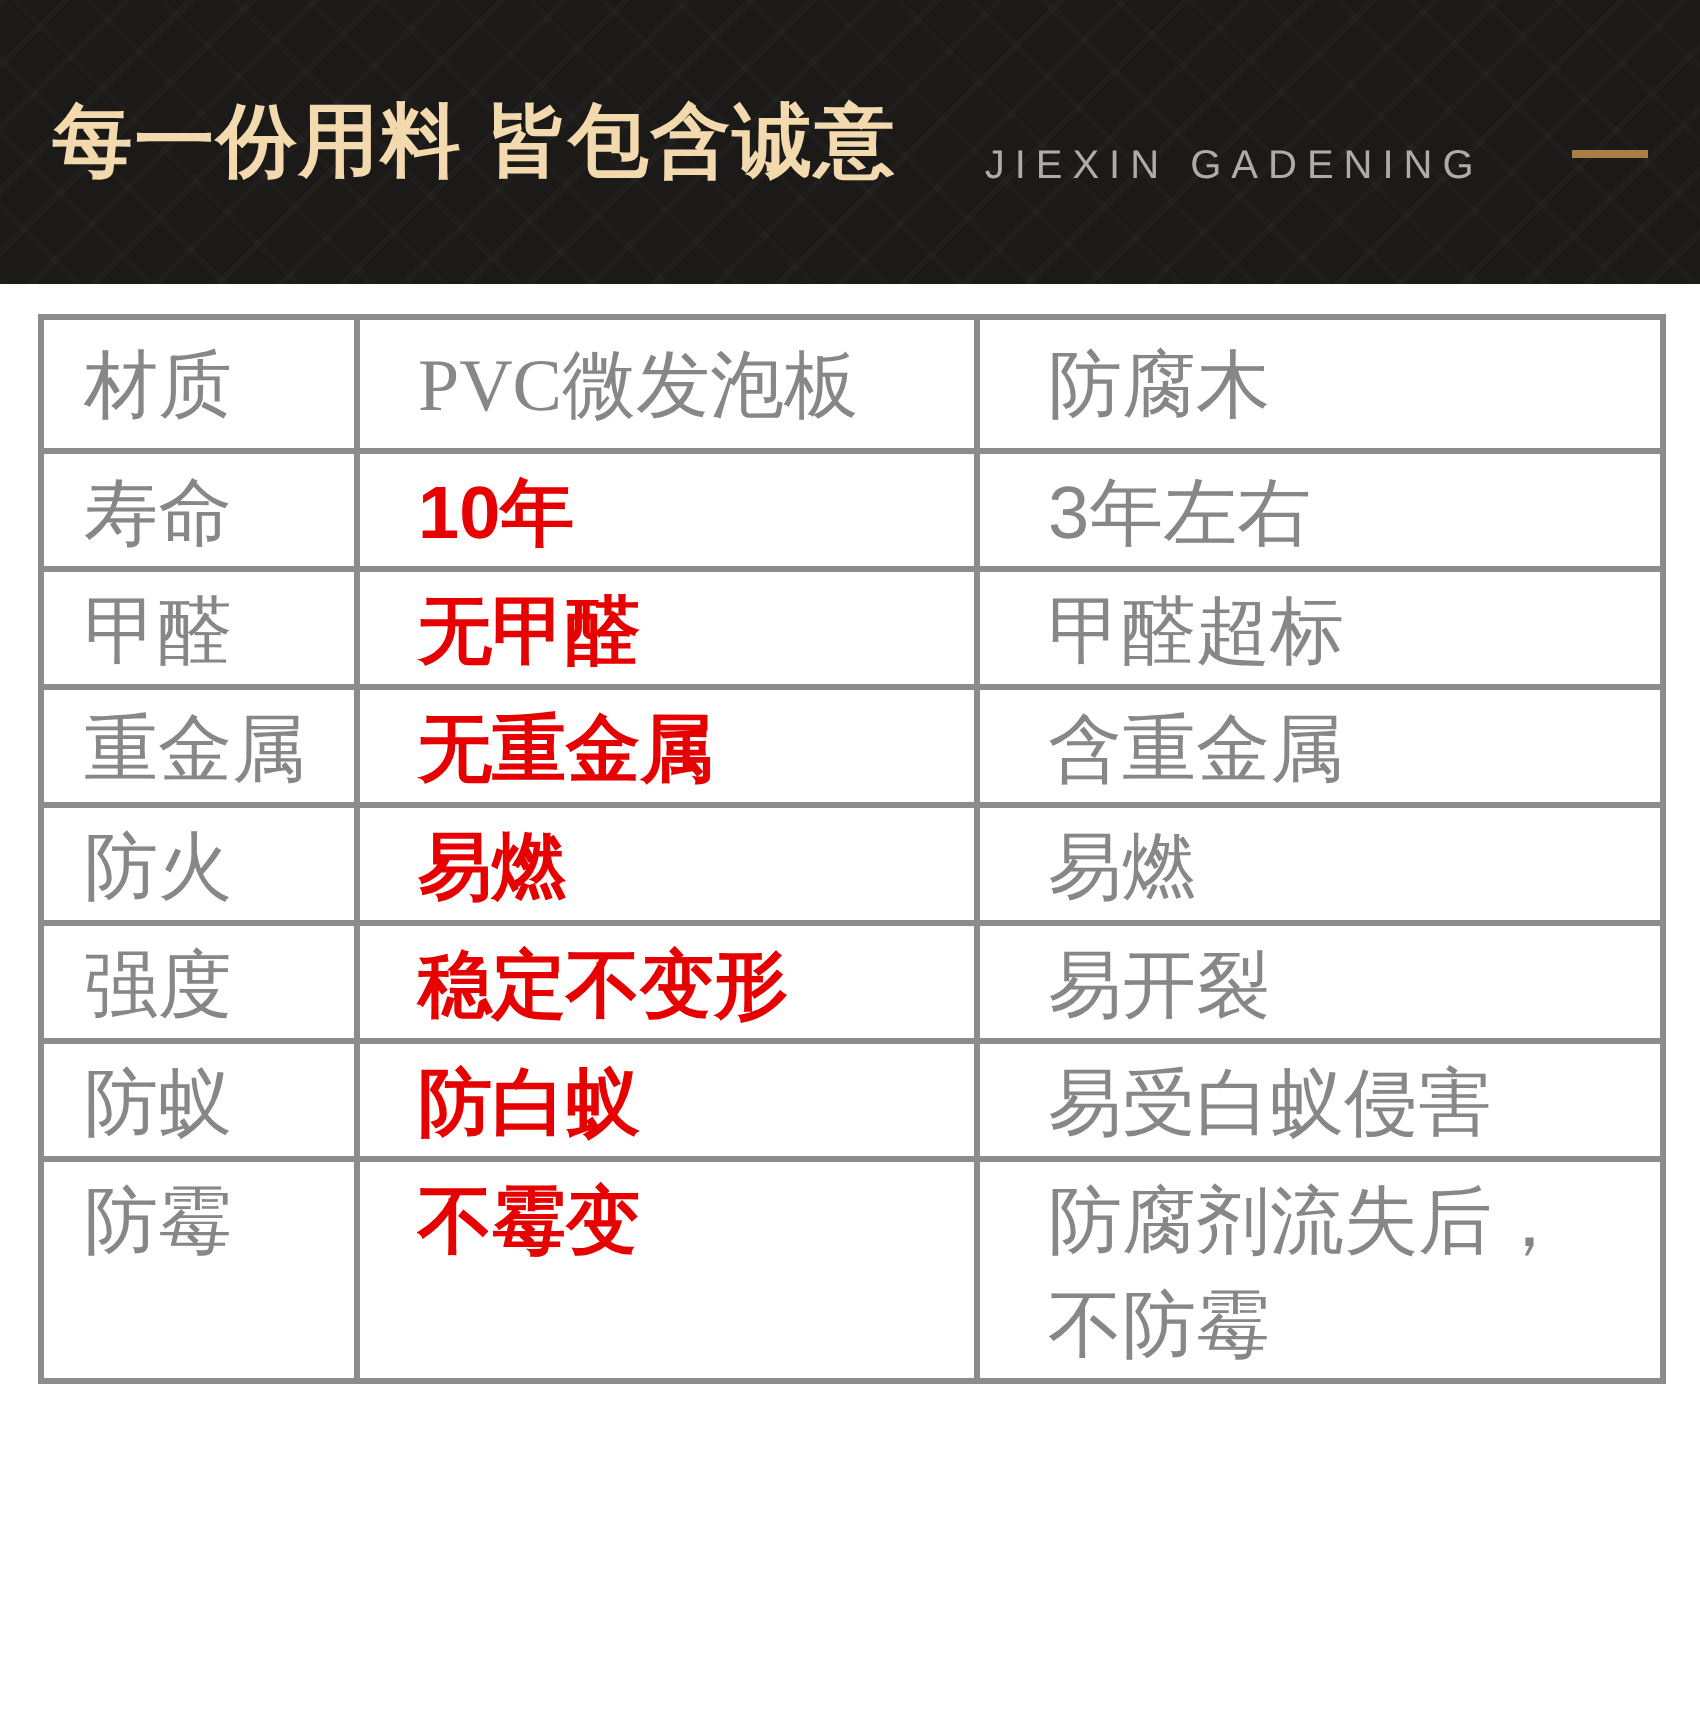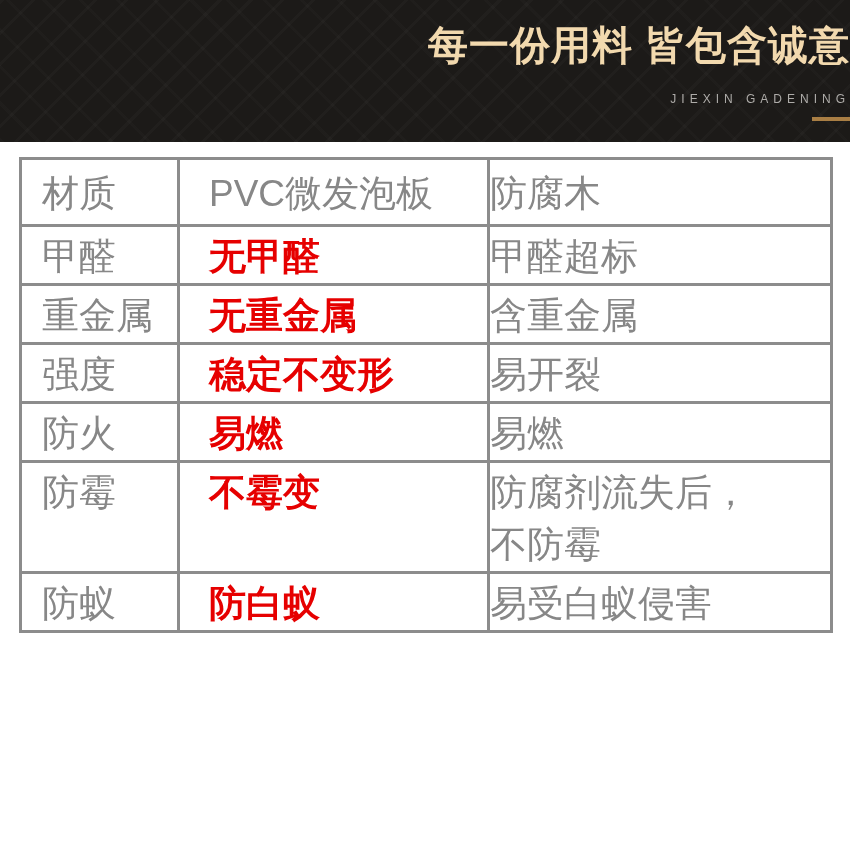--- a/index.html
+++ b/index.html
@@ -20,34 +20,34 @@
   }
   .page { width: 850px; height: 865px; overflow: hidden; background: #fff; }
 
   
   .hero {
     width: 850px; height: 142px;
     background-color: var(--hero-bg);
     background-image:
       repeating-linear-gradient(135deg, rgba(255,255,255,0.022) 0 3px, transparent 3px 22px),
       repeating-linear-gradient(45deg, rgba(255,255,255,0.015) 0 3px, transparent 3px 26px);
-    display: flex; flex-direction: column;
-    align-items: flex-end; justify-content: center;
+    display: flex; flex-direction: row;
+    align-items: center; justify-content: center; gap: 44px;
   }
   .hero-title {
     margin: 0;
     font-size: 40px;
     font-weight: 600;
     color: var(--title-color);
     letter-spacing: 1px;
     line-height: 1.15;
   }
   .hero-subtitle {
     margin-top: 24px;
-    font-size: 12px;
+    font-size: 20px;
     font-weight: 400;
     letter-spacing: 5px;
     color: var(--subtitle-color);
   }
   .hero-dash {
     margin-top: 11px;
     width: 38px; height: 4px;
     background: var(--accent);
   }
 
@@ -64,24 +64,24 @@
   .cmp td {
     border: 3px solid var(--border);
     vertical-align: top;
     font-size: 37px;
     line-height: 52px;
     color: var(--gray-text);
     padding: 4px 4px 0 0;
     white-space: pre-line;
     overflow: hidden;
   }
-  .cmp tr:first-child td { padding-top: 8px; padding-bottom: 4px; }
+  .cmp tr:first-child td { padding-top: 8px; padding-bottom: 4px; font-family: Liberation Serif, serif; }
   .cmp td.lbl  { padding-left: 20px; }
   .cmp td.pvc  { padding-left: 29px; }
-  .cmp td.wood { }
+  .cmp td.wood { padding-left: 34px; }
   .cmp td.pvc.hl { color: var(--red-text); font-weight: 700; }
 </style>
 </head>
 <body>
 
 <div class="page">
 
   <header class="hero">
     <h1 class="hero-title">每一份用料 皆包含诚意</h1>
     <div class="hero-subtitle">JIEXIN GADENING</div>
@@ -94,46 +94,51 @@
         <col class="c2">
         <col class="c3">
       </colgroup>
     <tbody>
       <tr>
         <td class="lbl">材质</td>
         <td class="pvc">PVC微发泡板</td>
         <td class="wood">防腐木</td>
       </tr>
       <tr>
+        <td class="lbl">寿命</td>
+        <td class="pvc hl">10年</td>
+        <td class="wood">3年左右</td>
+      </tr>
+      <tr>
         <td class="lbl">甲醛</td>
         <td class="pvc hl">无甲醛</td>
         <td class="wood">甲醛超标</td>
       </tr>
       <tr>
         <td class="lbl">重金属</td>
         <td class="pvc hl">无重金属</td>
         <td class="wood">含重金属</td>
       </tr>
       <tr>
+        <td class="lbl">防火</td>
+        <td class="pvc hl">易燃</td>
+        <td class="wood">易燃</td>
+      </tr>
+      <tr>
         <td class="lbl">强度</td>
         <td class="pvc hl">稳定不变形</td>
         <td class="wood">易开裂</td>
       </tr>
       <tr>
-        <td class="lbl">防火</td>
-        <td class="pvc hl">易燃</td>
-        <td class="wood">易燃</td>
+        <td class="lbl">防蚁</td>
+        <td class="pvc hl">防白蚁</td>
+        <td class="wood">易受白蚁侵害</td>
       </tr>
       <tr>
         <td class="lbl">防霉</td>
         <td class="pvc hl">不霉变</td>
         <td class="wood">防腐剂流失后，
 不防霉</td>
       </tr>
-      <tr>
-        <td class="lbl">防蚁</td>
-        <td class="pvc hl">防白蚁</td>
-        <td class="wood">易受白蚁侵害</td>
-      </tr>
     </tbody>
   </table>
 
 </div>
 
 </body></html>

